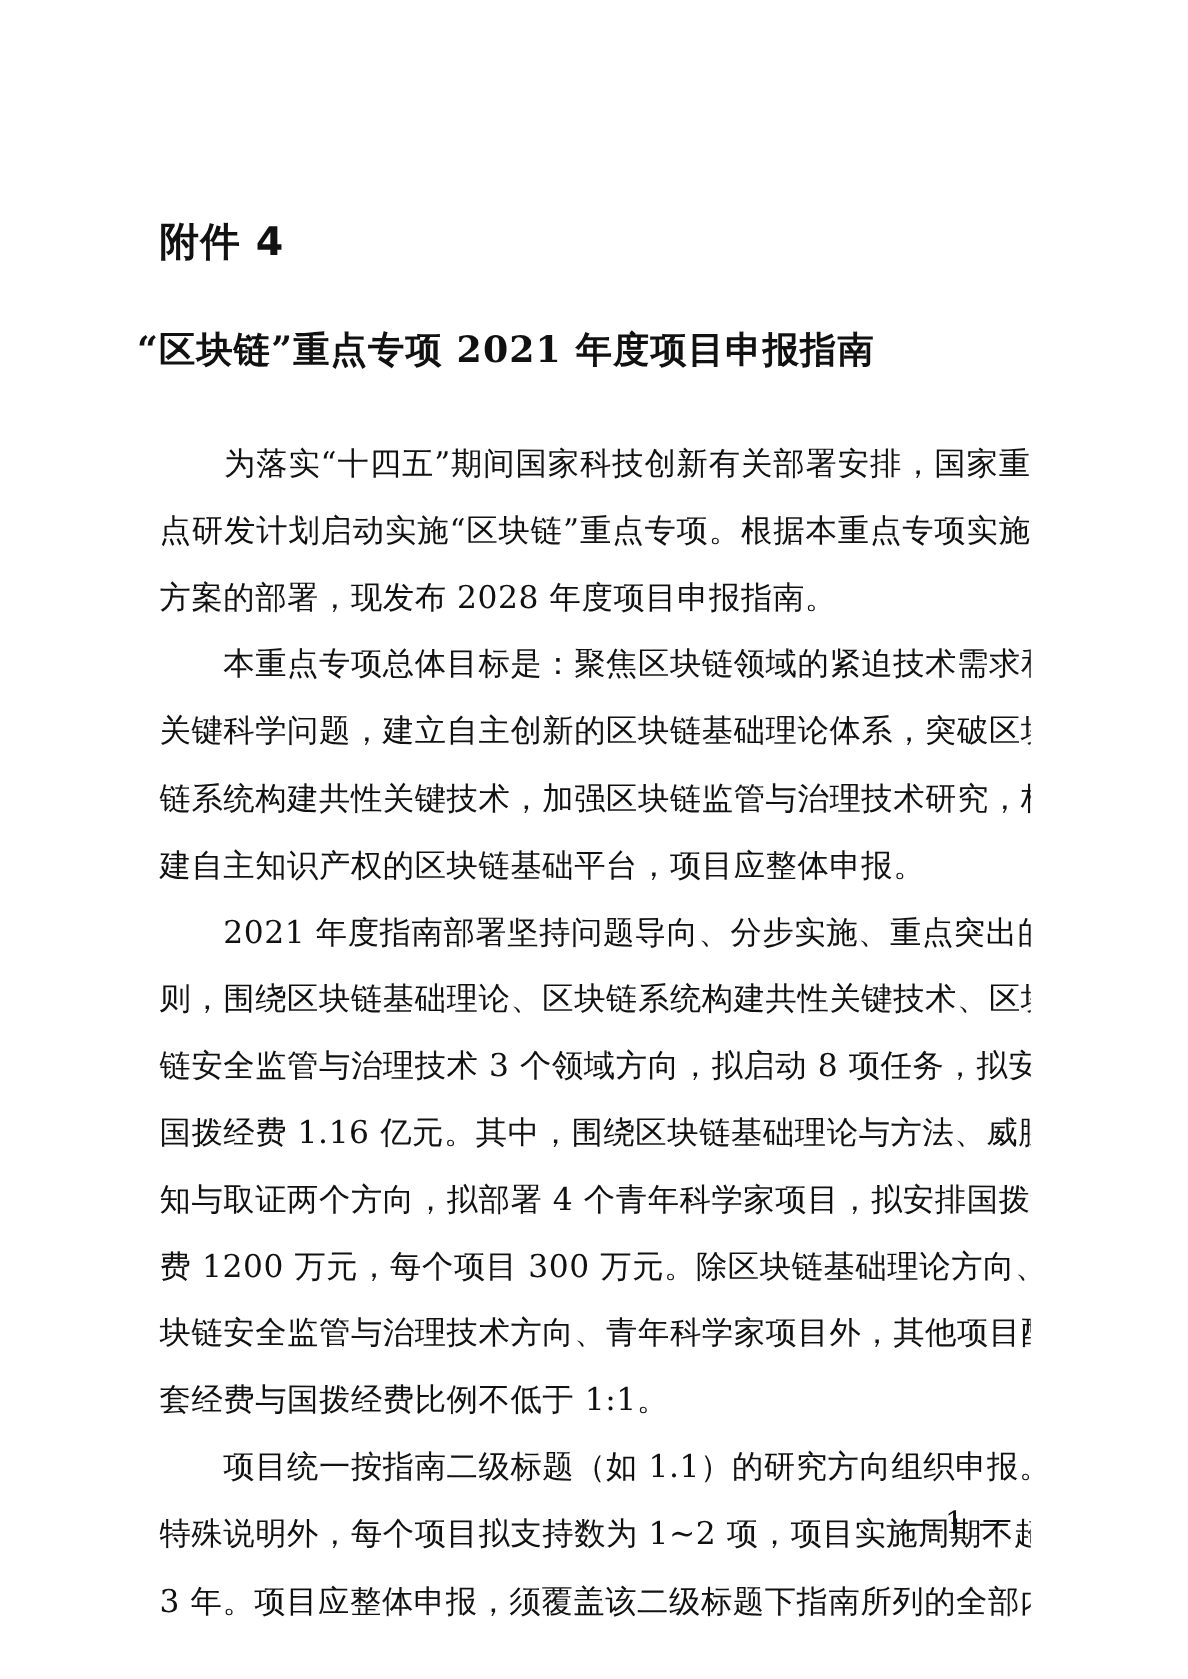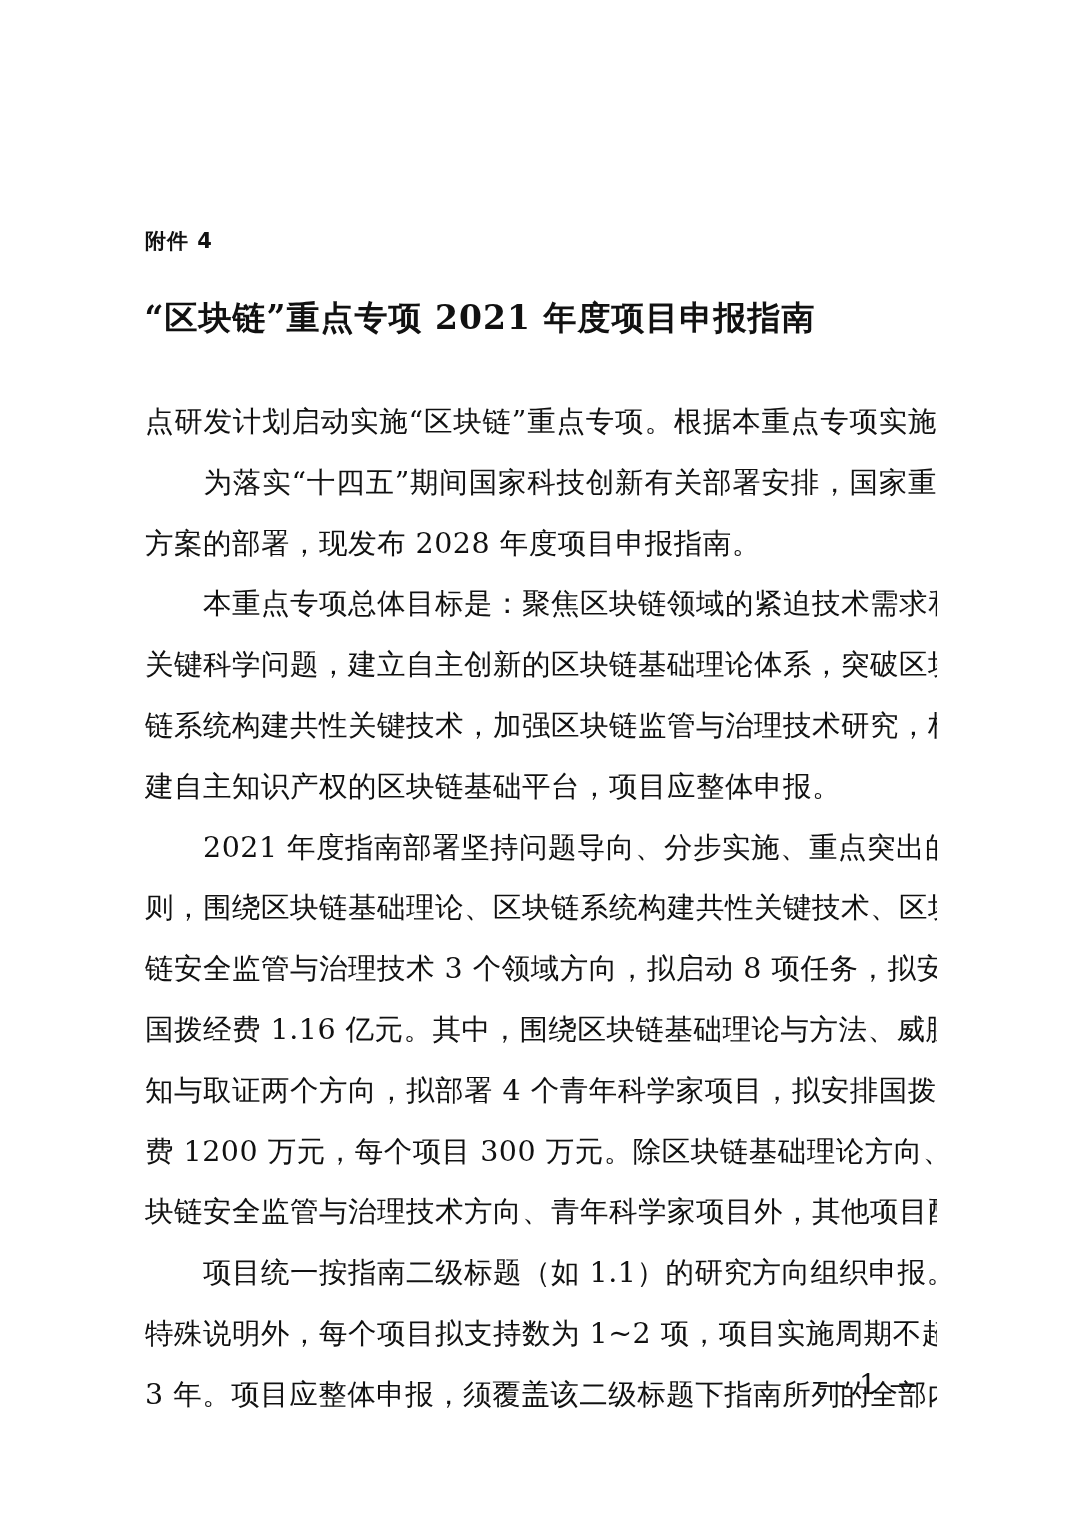--- a/index.html
+++ b/index.html
@@ -1,53 +1,54 @@
 <!DOCTYPE html>
 <html><head>
 <meta charset="utf-8">
 <style>
   html, body { margin: 0; padding: 0; background: #ffffff; }
   body { width: 1080px; height: 1526px; position: relative; overflow: hidden;
          font-family: "DejaVu Serif", "Liberation Serif", serif; color: #111; }
-  .attachment { position: absolute; left: 145px; top: 196px; font-size: 21px;
-                font-family: "DejaVu Sans", "Liberation Sans", sans-serif; font-weight: bold; letter-spacing: 1px; margin-top: 31px; }
+  .attachment { position: absolute; left: 145px; top: 196px; font-size: 36px;
+                font-family: "DejaVu Sans", "Liberation Sans", sans-serif; font-weight: bold; letter-spacing: 1px; }
   .title { position: absolute; left: 0; width: 920px; top: 296px; text-align: center;
-           font-size: 33px; font-weight: bold; letter-spacing: 1px; margin-left: 20px; }
+           font-size: 33px; font-weight: bold; letter-spacing: 1px; }
   .body { position: absolute; left: 145px; width: 792px; top: 392px; }
   .line { height: 60.8px; line-height: 60.8px; font-size: 28.5px; white-space: nowrap;
           text-align: justify; text-align-last: justify; letter-spacing: 0.5px; overflow: hidden; }
   .line.last { text-align-last: left; }
   .page-num { position: absolute; left: 818px; top: 1368px; font-size: 28px; letter-spacing: 2px; }
 </style>
 </head>
 <body>
 
 <div class="attachment">附件 4</div>
 <div class="title">“区块链”重点专项 2021 年度项目申报指南</div>
 
 <div class="body">
   <div>
+    <div class="line">　　为落实“十四五”期间国家科技创新有关部署安排，国家重</div>
     <div class="line">点研发计划启动实施“区块链”重点专项。根据本重点专项实施</div>
-    <div class="line">　　为落实“十四五”期间国家科技创新有关部署安排，国家重</div>
     <div class="line last">方案的部署，现发布 2028 年度项目申报指南。</div>
   </div>
   <div>
     <div class="line">　　本重点专项总体目标是：聚焦区块链领域的紧迫技术需求和</div>
     <div class="line">关键科学问题，建立自主创新的区块链基础理论体系，突破区块</div>
     <div class="line">链系统构建共性关键技术，加强区块链监管与治理技术研究，构</div>
     <div class="line last">建自主知识产权的区块链基础平台，项目应整体申报。</div>
   </div>
   <div>
     <div class="line">　　2021 年度指南部署坚持问题导向、分步实施、重点突出的原</div>
     <div class="line">则，围绕区块链基础理论、区块链系统构建共性关键技术、区块</div>
     <div class="line">链安全监管与治理技术 3 个领域方向，拟启动 8 项任务，拟安排</div>
     <div class="line">国拨经费 1.16 亿元。其中，围绕区块链基础理论与方法、威胁感</div>
     <div class="line">知与取证两个方向，拟部署 4 个青年科学家项目，拟安排国拨经</div>
     <div class="line">费 1200 万元，每个项目 300 万元。除区块链基础理论方向、区</div>
     <div class="line">块链安全监管与治理技术方向、青年科学家项目外，其他项目配</div>
+    <div class="line last">套经费与国拨经费比例不低于 1:1。</div>
   </div>
   <div>
     <div class="line">　　项目统一按指南二级标题（如 1.1）的研究方向组织申报。除</div>
     <div class="line">特殊说明外，每个项目拟支持数为 1~2 项，项目实施周期不超过</div>
     <div class="line">3 年。项目应整体申报，须覆盖该二级标题下指南所列的全部内</div>
   </div>
 </div>
 
 <div class="page-num">— 1 —</div>
 

